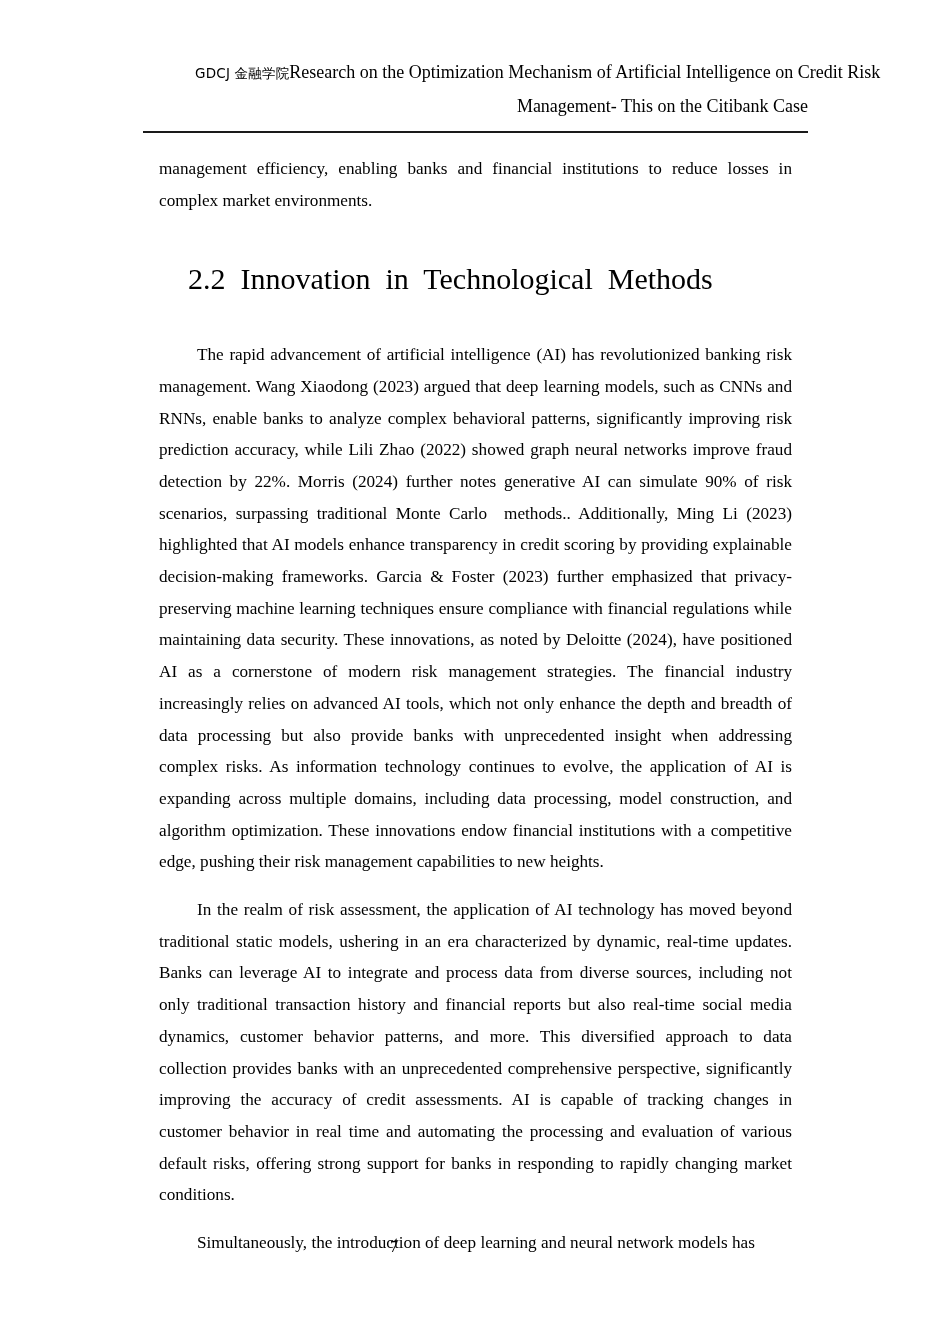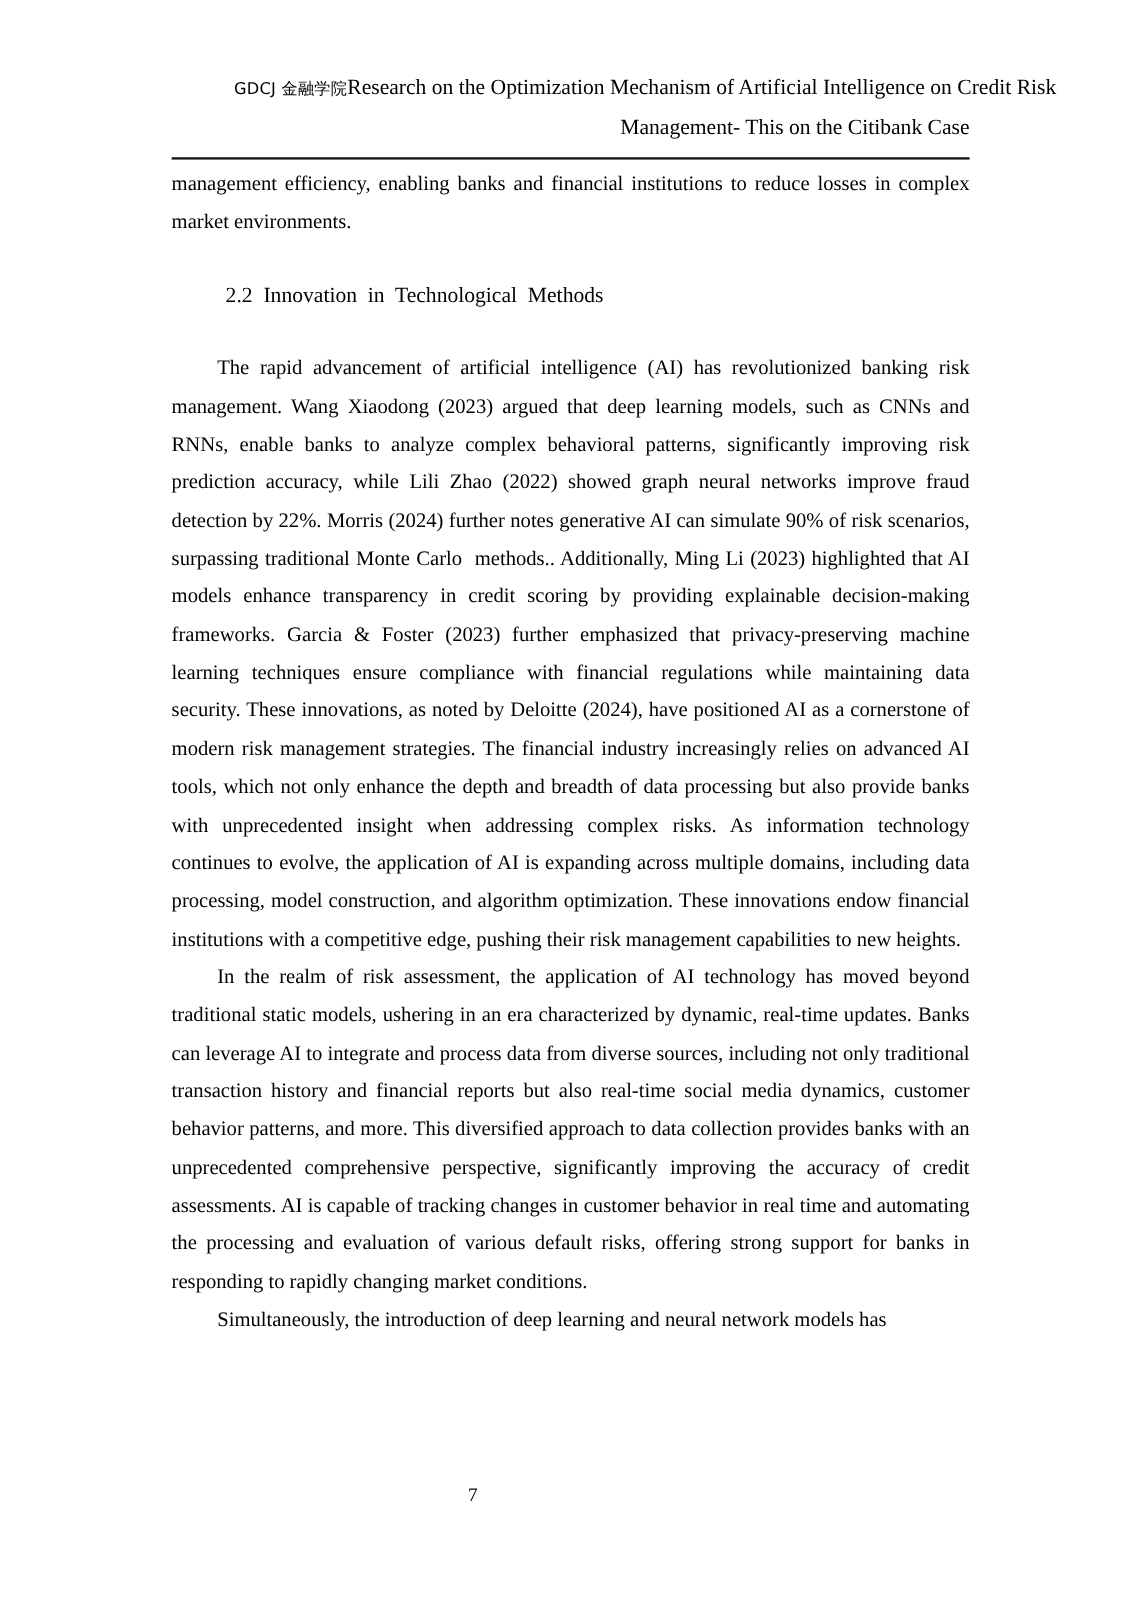--- a/index.html
+++ b/index.html
@@ -66,39 +66,39 @@
 
   
   .content {
     position: absolute;
     left: 143px;
     top: 137px;
     width: 665px;
   }
 
   p.para {
-    margin: 0;
+    margin: 16px;
     font-size: 17.2px;
     line-height: 31.7px;
     text-align: justify;
     text-justify: inter-word;
     text-indent: 0;
     white-space: pre-wrap;
     hyphens: none;
   }
   p.para.indent {
     text-indent: 38px;
   }
   p.para.lastline-natural {
     text-align-last: left;
   }
 
   h2.section-heading {
     margin: 0;
-    font-size: 18px;
+    font-size: 30px;
     line-height: 31.7px;
     font-weight: normal;
     text-align: left;
     padding-left: 45px;
     white-space: pre;
   }
 
   .gap-before-heading { height: 31px; }
   .gap-after-heading  { height: 28px; }
 

